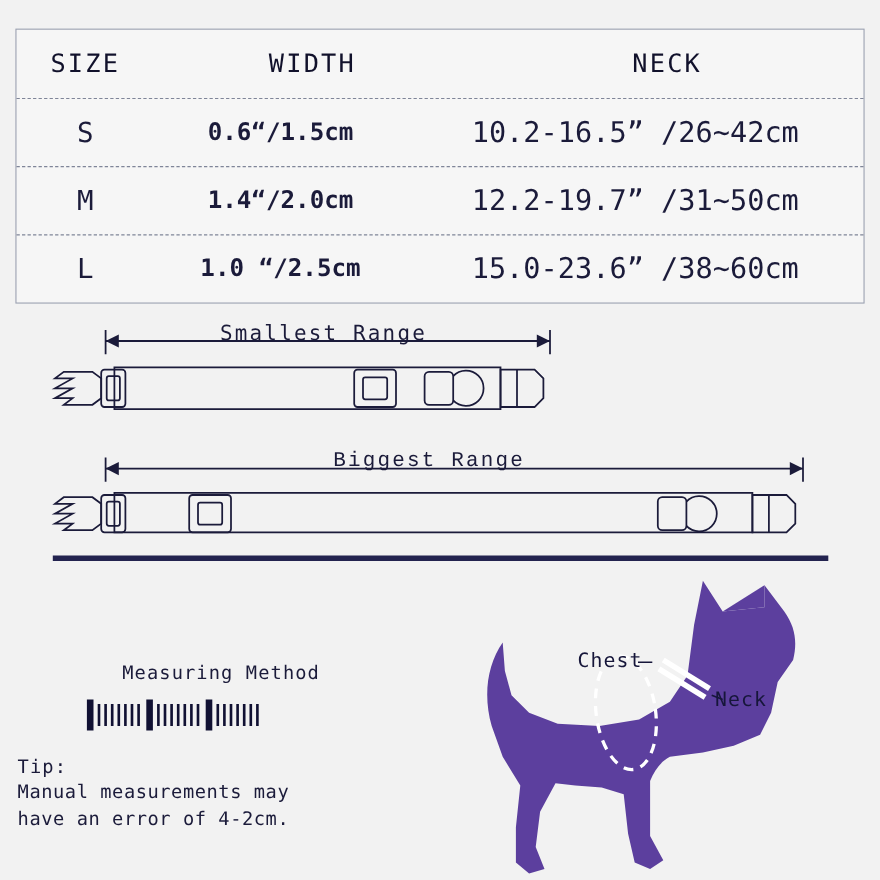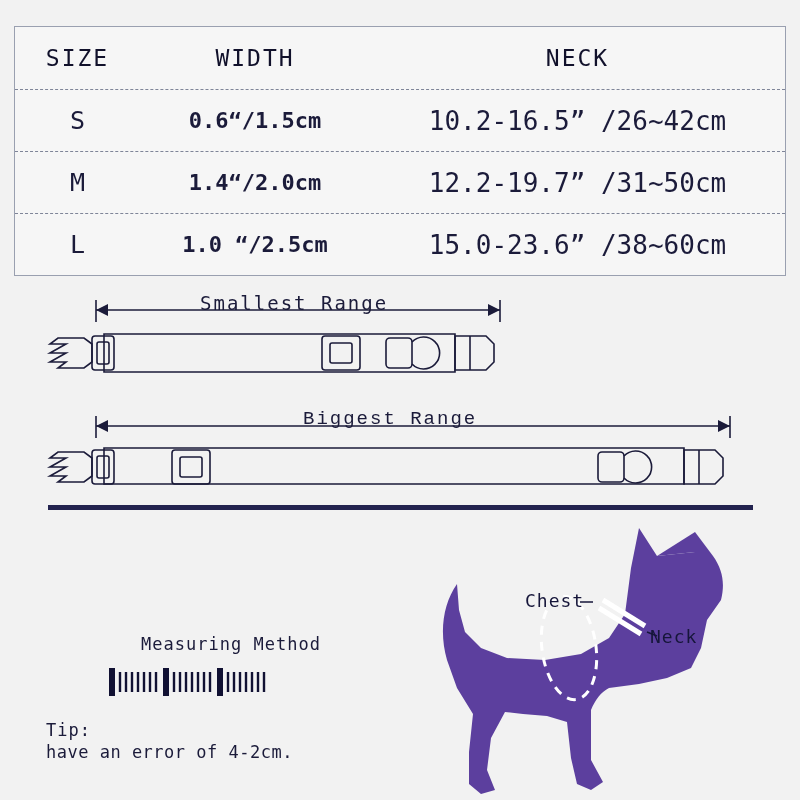--- a/index.html
+++ b/index.html
@@ -28,20 +28,21 @@
     box-sizing: border-box;
   }
   .table-row {
     display: flex;
     align-items: center;
     height: 62px;
     box-sizing: border-box;
   }
   .table-row.head {
     height: 62px;
+    gap: 29px;
   }
   .table-row.body-row {
     border-top: 1px dashed #7f8598;
   }
   .col-size {
     width: 125px;
     text-align: center;
     flex: 0 0 125px;
   }
   .col-width {
@@ -112,23 +113,22 @@
     top: 505px;
     width: 705px;
     height: 5px;
     background: #23234f;
   }
 
   
   .measuring {
     position: absolute;
     left: 16px;
-    top: 634px;
+    top: 602px;
     width: 310px;
-    margin-left: 30px;
   }
   .measuring-title {
     font-size: 17px;
     letter-spacing: 1px;
     text-align: center;
     width: 290px;
     margin-left: 40px;
   }
   .ruler-wrap {
     margin-top: 12px;
@@ -281,20 +281,21 @@
           <line x1="132" y1="6" x2="132" y2="26"></line>
           <line x1="138" y1="6" x2="138" y2="26"></line>
           <line x1="144" y1="6" x2="144" y2="26"></line>
           <line x1="150" y1="6" x2="150" y2="26"></line>
           <line x1="156" y1="6" x2="156" y2="26"></line>
         </g>
       </g>
     </svg>
   </div>
   <div class="tip-label">Tip:</div>
+  <div class="tip-line">Manual measurements may</div>
   <div class="tip-line">have an error of 4-2cm.</div>
 </div>
 
 <div class="dog-area">
   <svg width="400" height="292" viewBox="0 0 400 292">
 
     <path d="M236 60 L244 20 L262 48 L300 44 L300 24 L318 48 C328 62 330 76 326 92
              L312 112 L306 140 L296 160 L272 170 L244 176 L214 180
              C206 184 200 192 196 202 L196 252 L208 274 L196 282 L182 276 L176 250
              L172 214 L152 208 L128 206 L110 204 L96 230 L92 262 L100 282 L86 286

